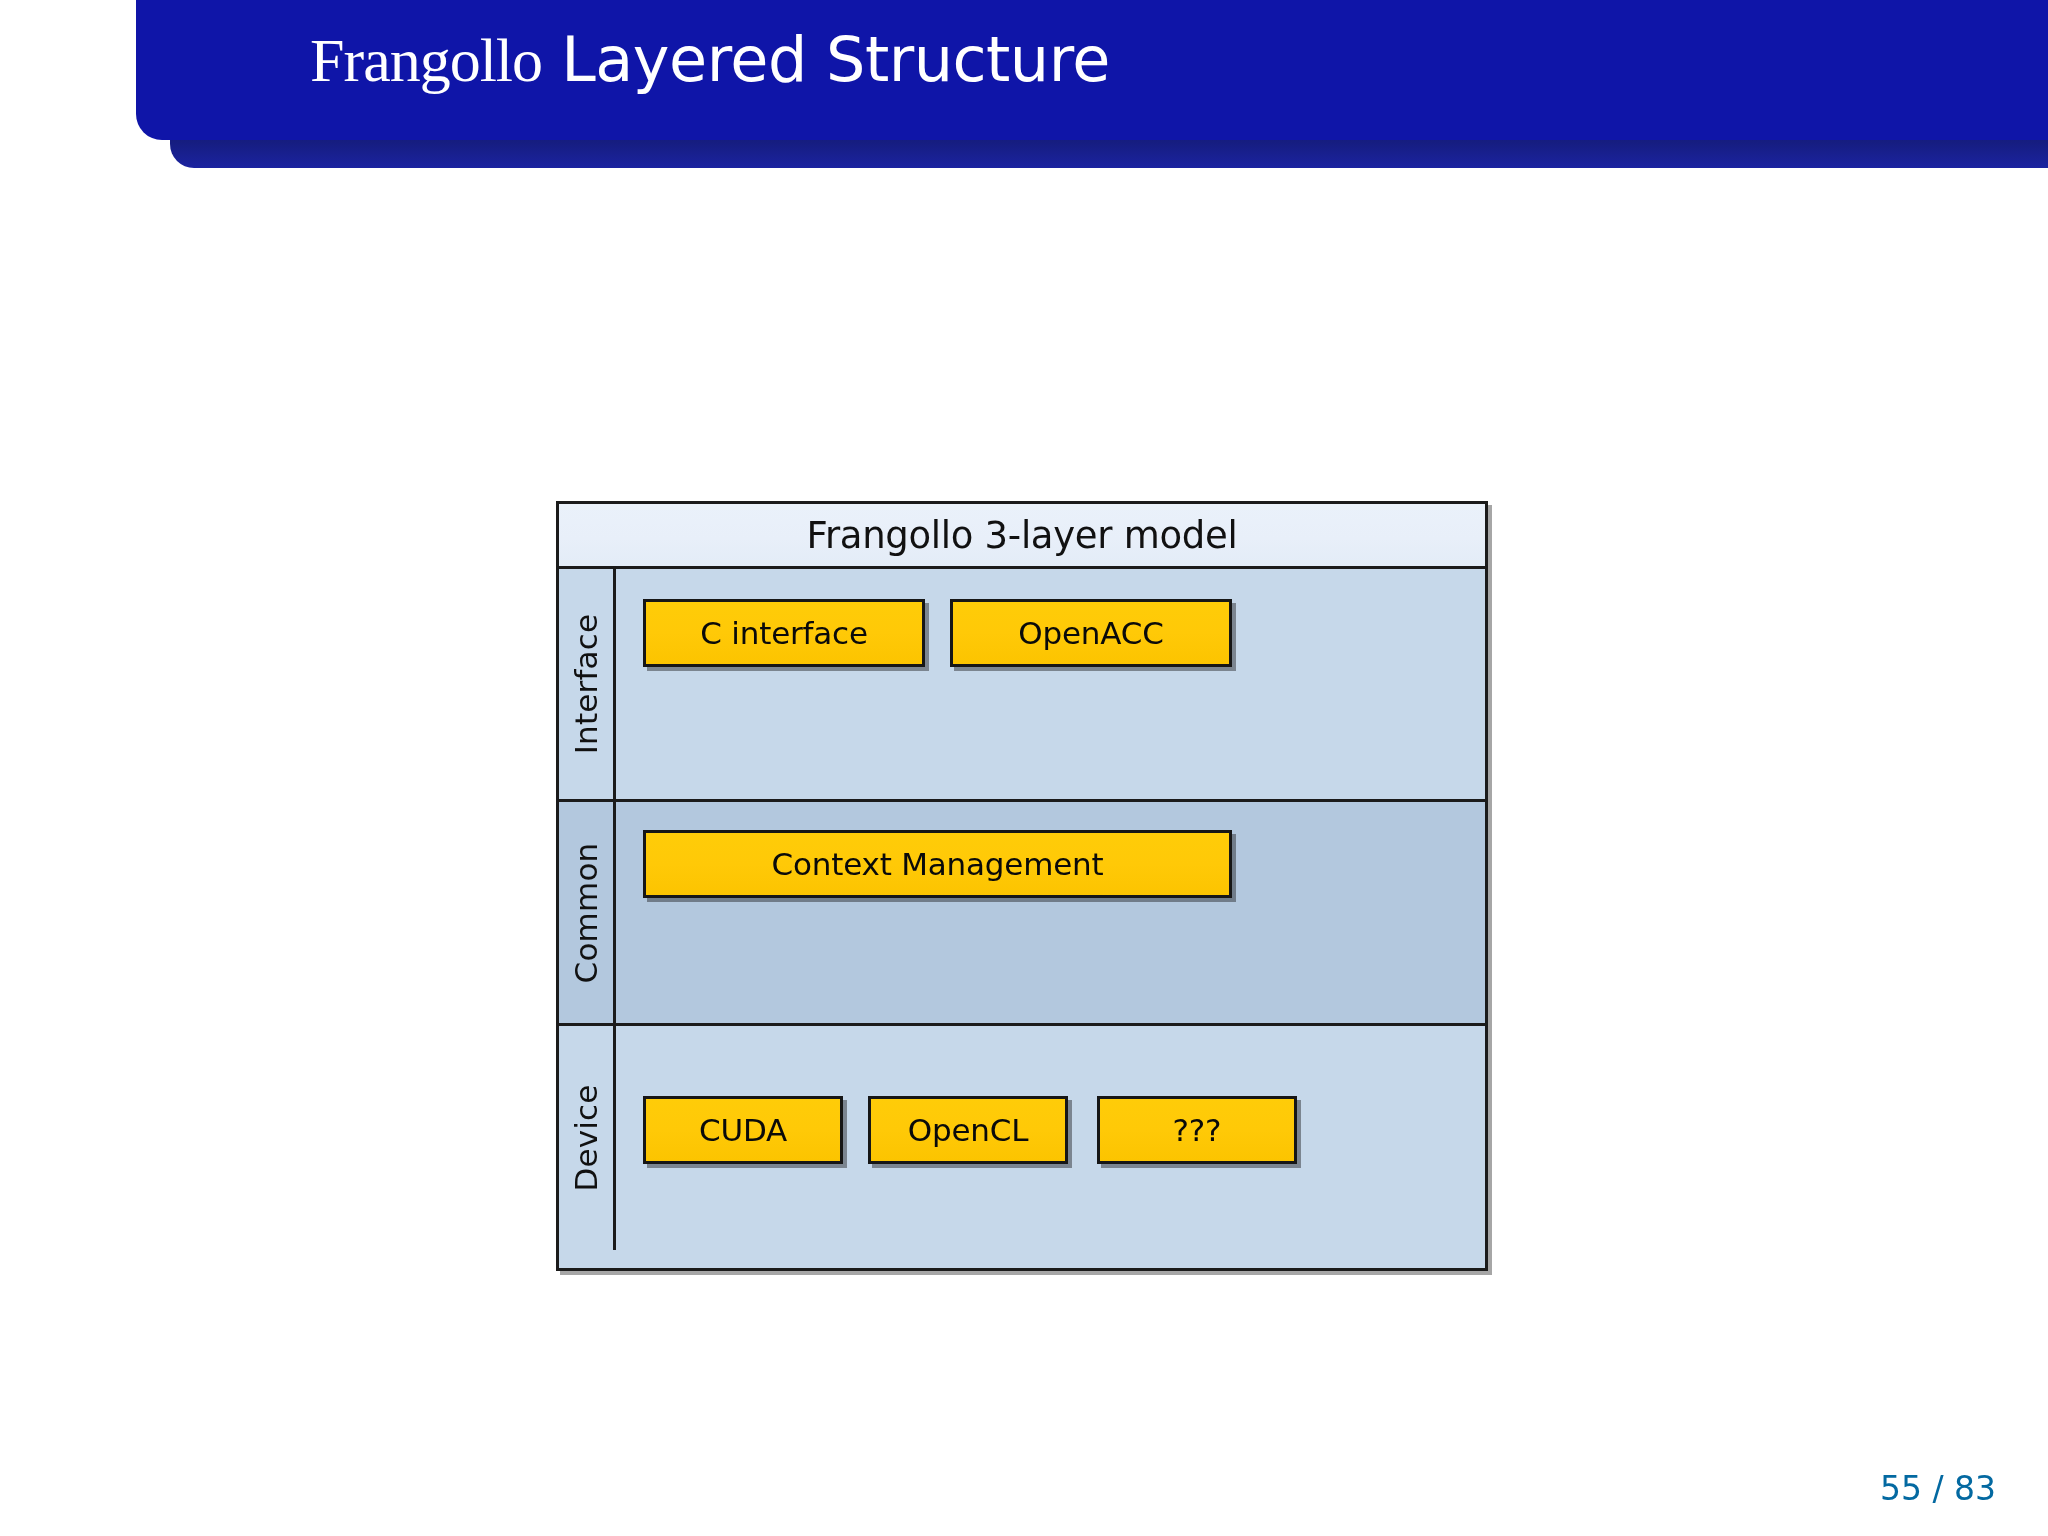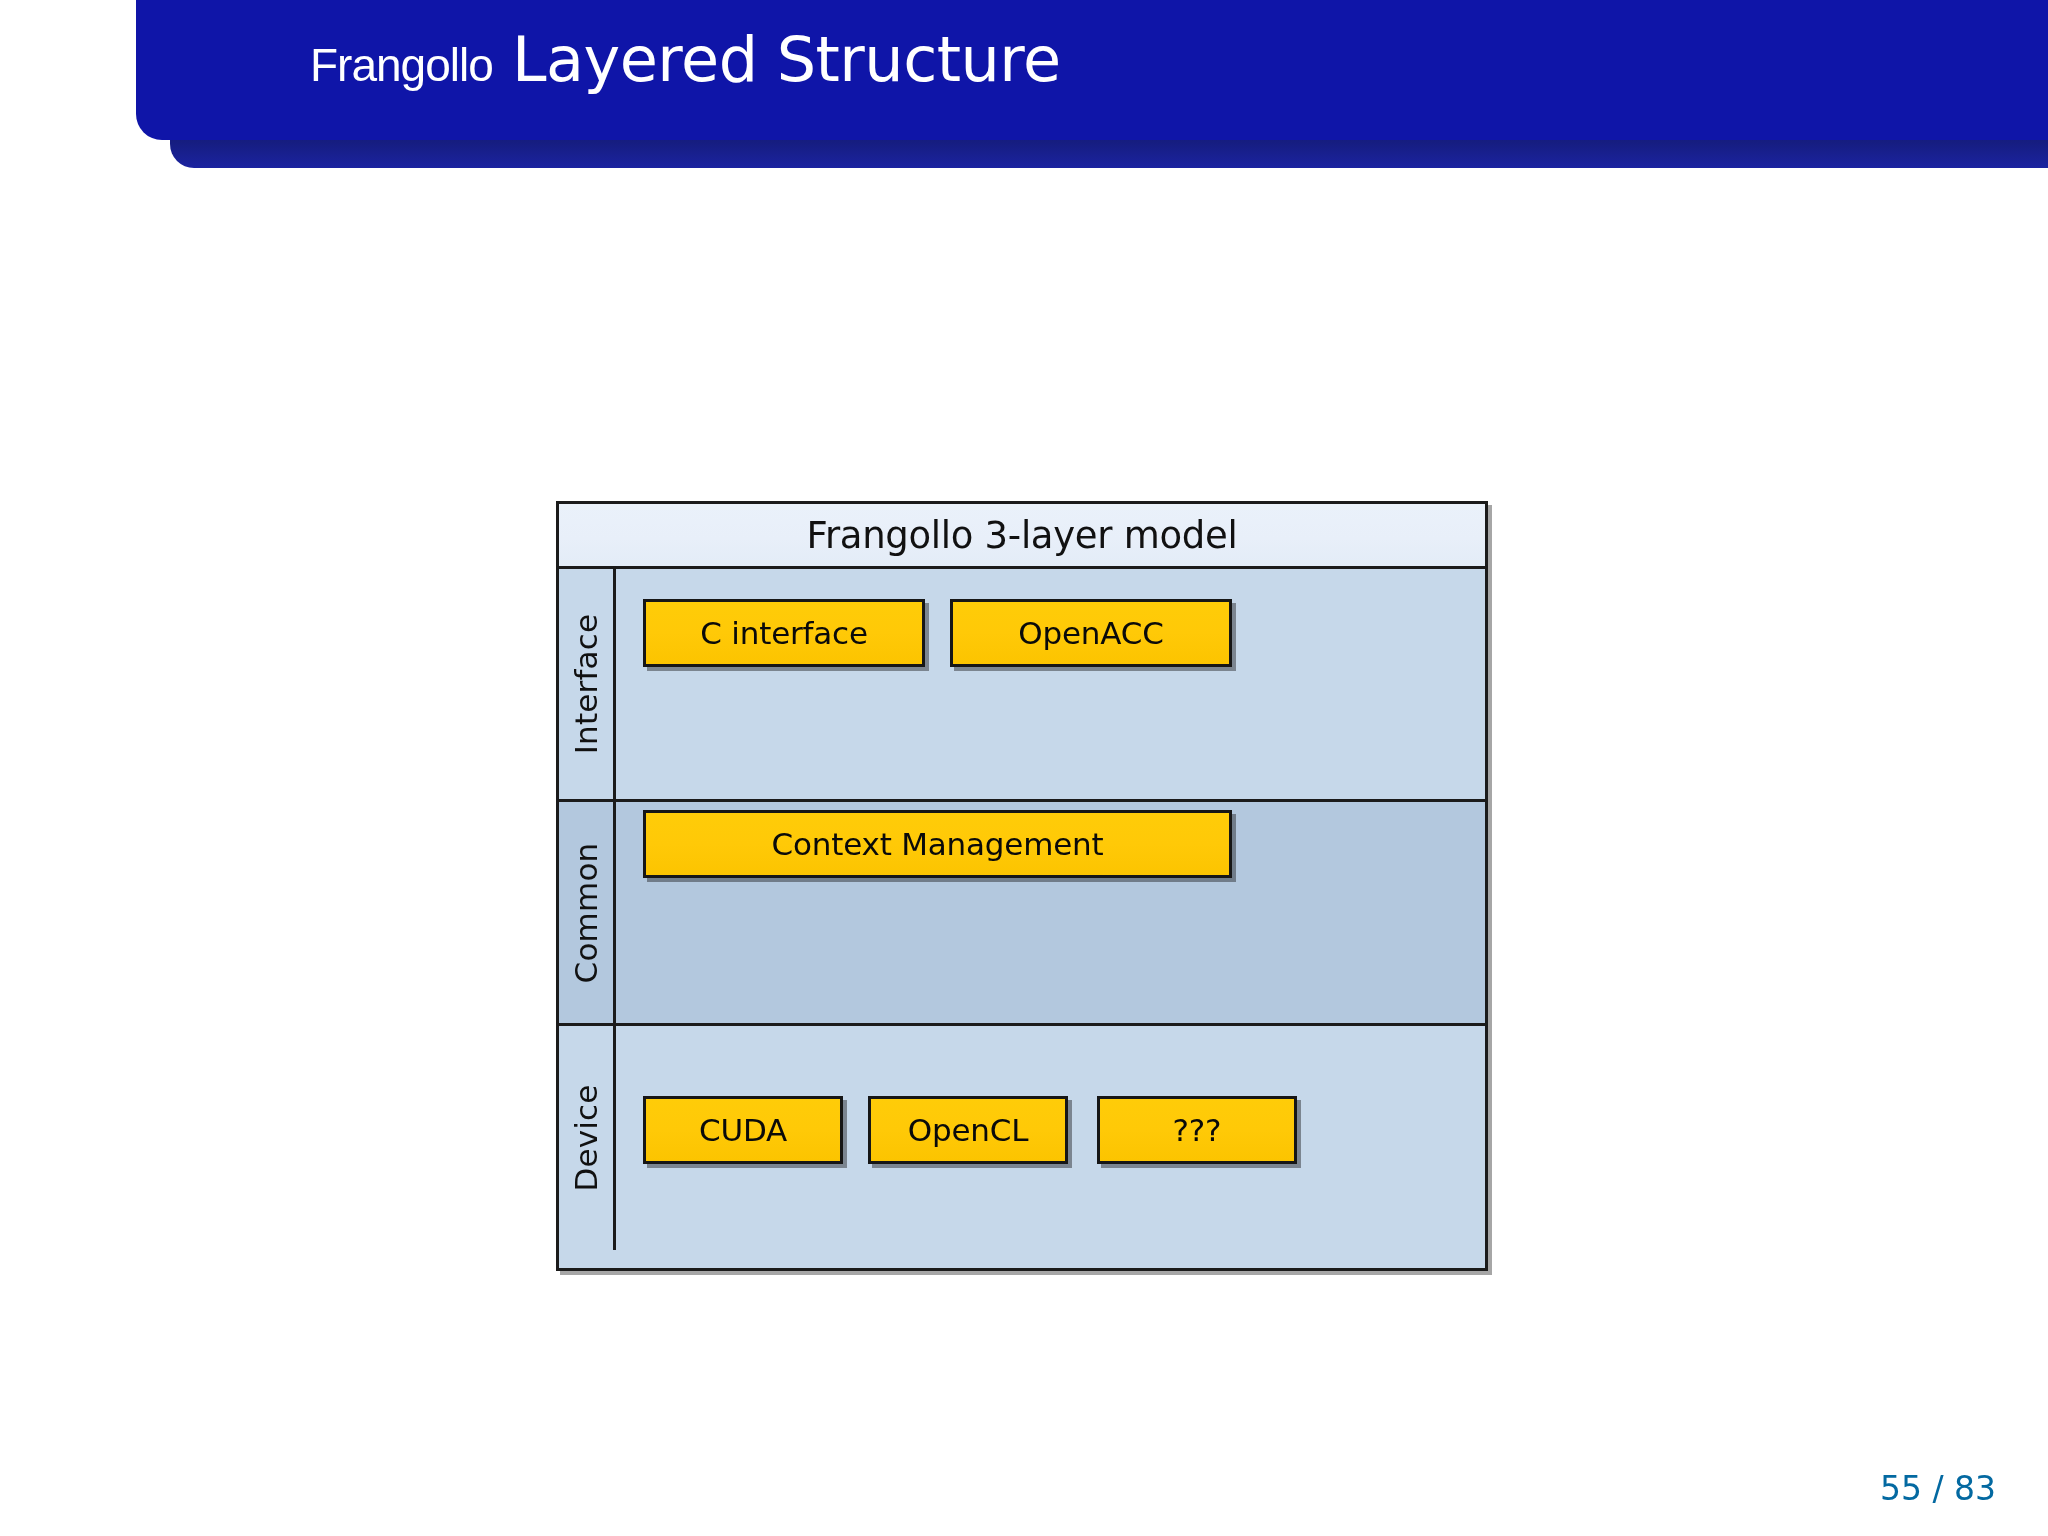--- a/index.html
+++ b/index.html
@@ -47,22 +47,22 @@
     position: absolute;
     left: 310px;
     top: 12px;
     height: 96px;
     line-height: 96px;
     color: #ffffff;
     z-index: 6;
     white-space: nowrap;
   }
   #headertitle .tt {
-    font-family: Liberation Sans, sans-serif;
-    font-size: 46px;
+    font-family: Liberation Serif, serif;
+    font-size: 62px;
     letter-spacing: -1px;
   }
   #headertitle .rm {
     font-family: "DejaVu Sans", sans-serif;
     font-size: 62px;
     letter-spacing: -0.5px;
   }
 
   
   #diagram {
@@ -149,21 +149,21 @@
     letter-spacing: -0.2px;
     height: 68px;
   }
 
   
   #row-interface .box-line { margin-top: 30px; padding-left: 27px; }
   #ybox-c-interface { width: 282px; }
   #ybox-openacc     { width: 282px; margin-left: 25px; }
 
   
-  #row-common .line1 { margin-top: 8px; padding-left: 27px; }
+  #row-common .line1 { margin-top: 28px; padding-left: 27px; }
   #row-common .line2 { margin-top: 15px; padding-left: 27px; }
   #ybox-context-management { width: 589px; }
   #ybox-device-handling    { width: 282px; }
   #ybox-memory-coherence   { width: 292px; margin-left: 15px; }
 
   
   #row-device .box-line { margin-top: 70px; padding-left: 27px; }
   #ybox-cuda    { width: 200px; }
   #ybox-opencl  { width: 200px; margin-left: 25px; }
   #ybox-unknown { width: 200px; margin-left: 29px; }

